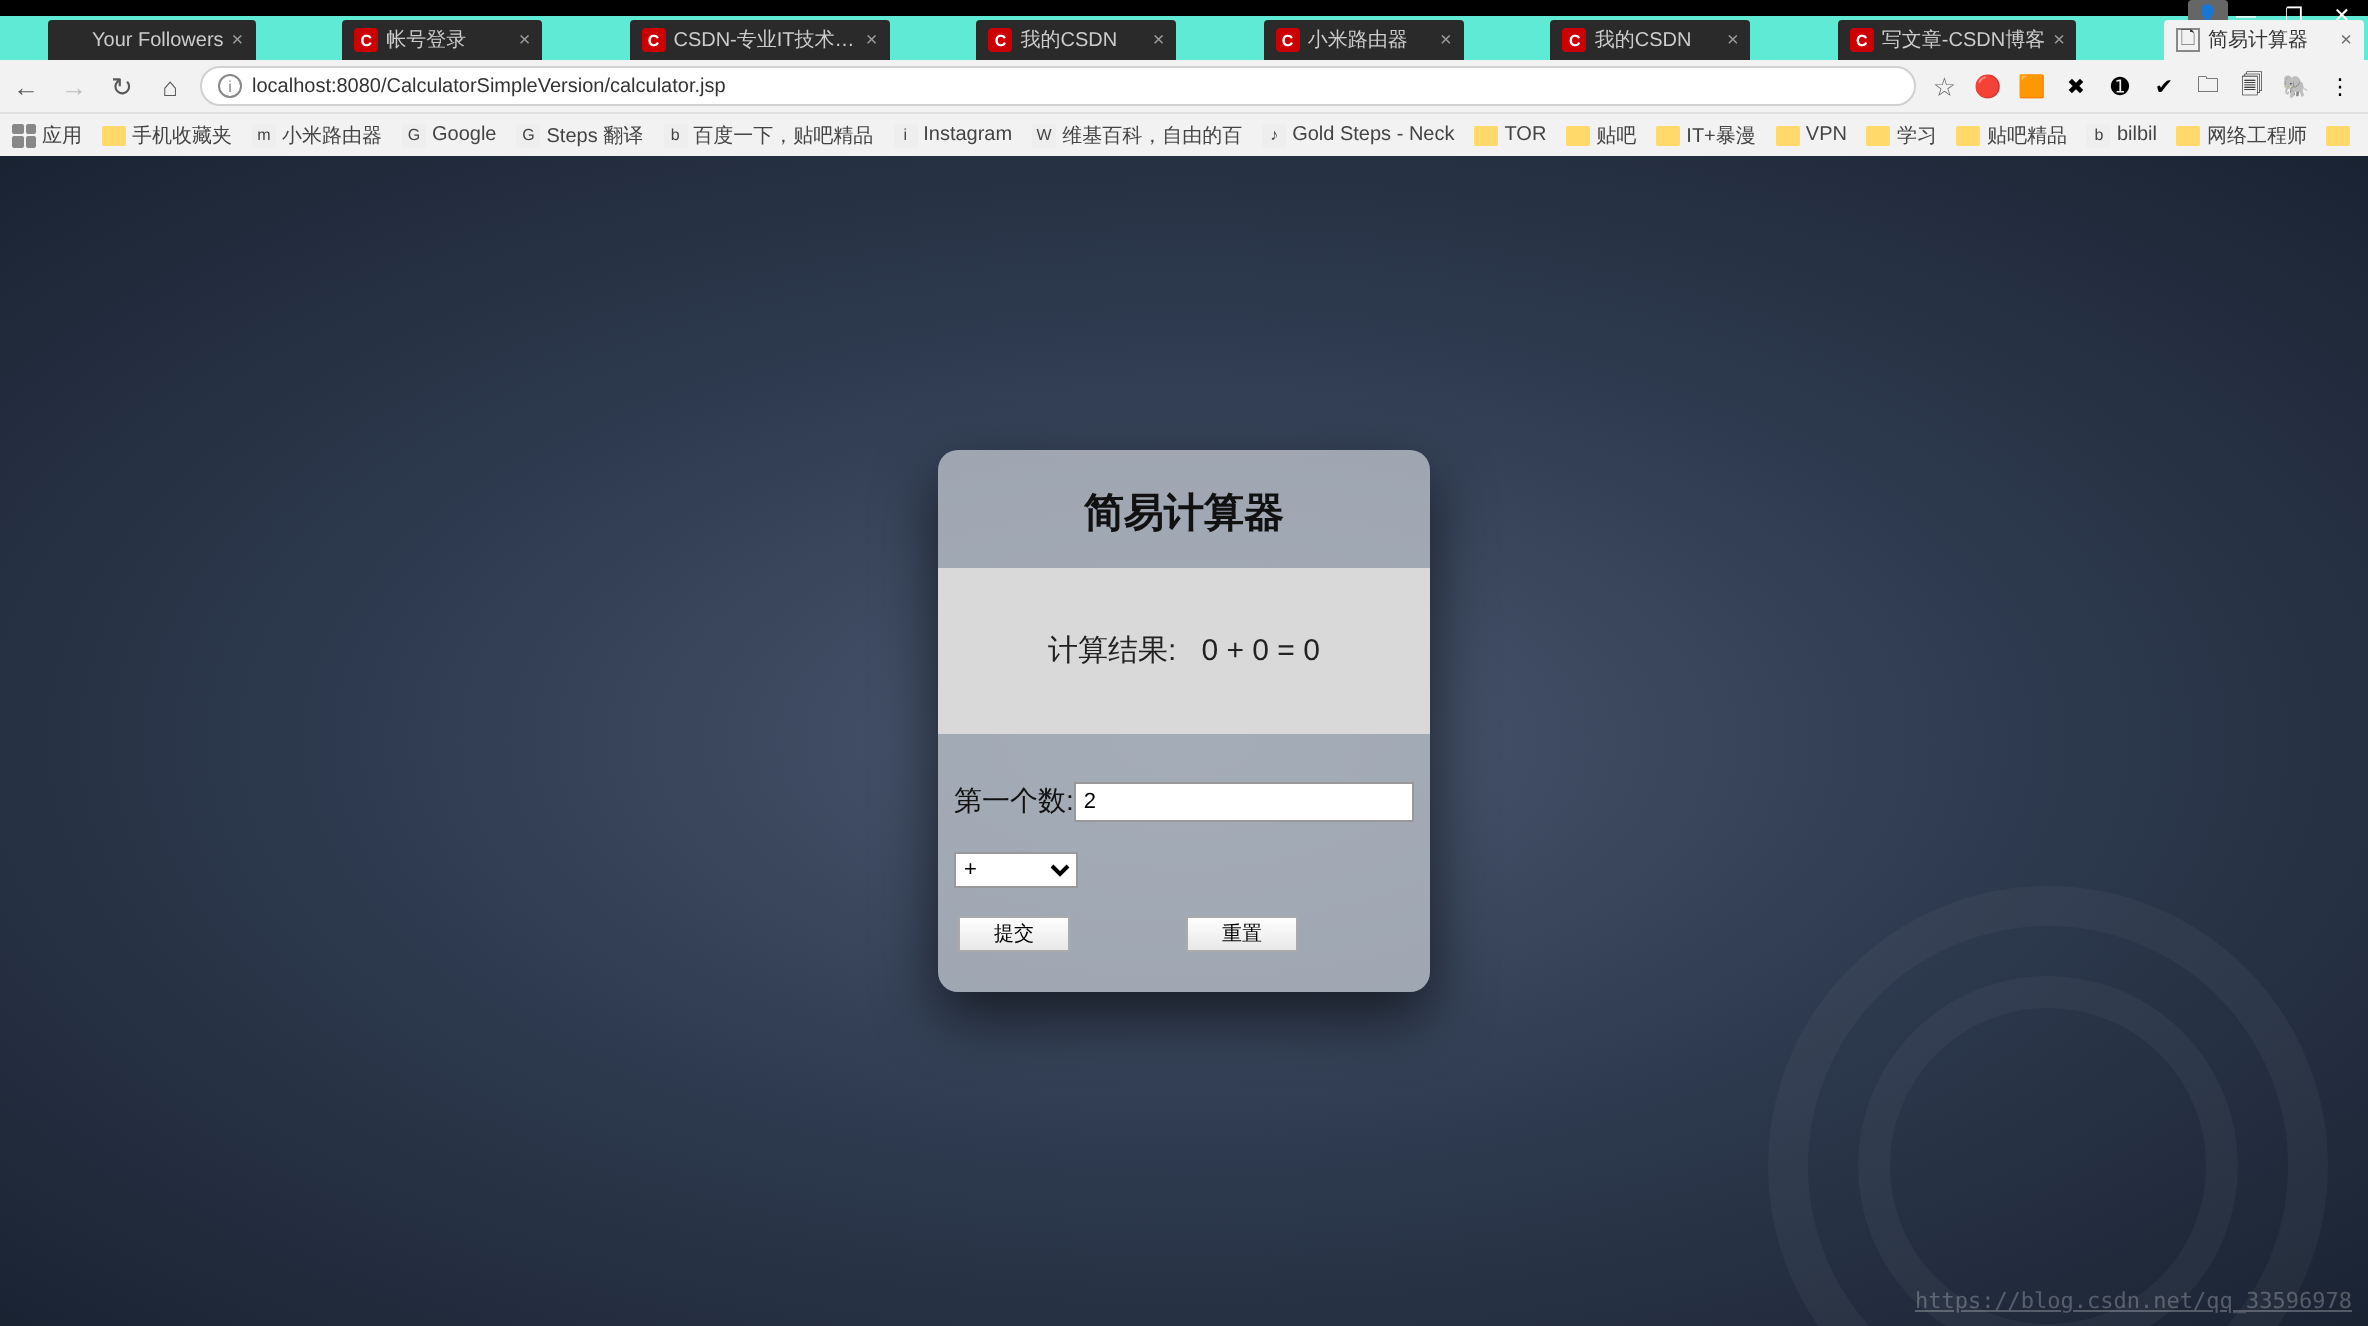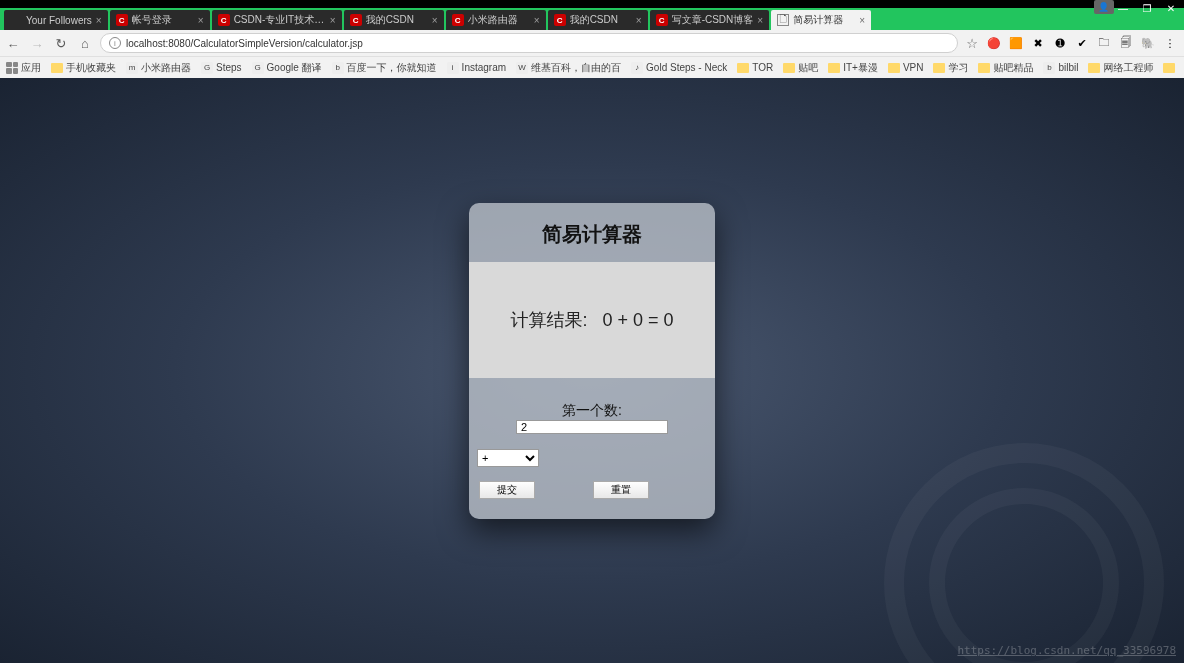--- a/index.html
+++ b/index.html
@@ -4,21 +4,21 @@
   <style>
     * { margin: 0; padding: 0; box-sizing: border-box; }
     body { font-family: "Microsoft YaHei", Arial, sans-serif; background: #000; overflow: hidden; width: 1184px; height: 663px; }
     
     
     .titlebar { height: 8px; background: #000; }
     .window-controls { position: absolute; top: 2px; right: 4px; display: flex; gap: 6px; }
     .window-controls span { width: 18px; height: 12px; display: flex; align-items: center; justify-content: center; color: #fff; font-size: 10px; }
     .profile-icon { position: absolute; top: 0; right: 70px; width: 20px; height: 14px; background: #666; border-radius: 2px; display:flex; align-items:center; justify-content:center; color:#ccc; font-size:9px;}
     
-    .tabstrip { height: 22px; background: #22c55e; display: flex; align-items: flex-end; padding-left: 4px; }
+    .tabstrip { height: 22px; background: #5eead4; display: flex; align-items: flex-end; padding-left: 24px; justify-content: space-between; }
     .tab { height: 20px; background: #2a2a2a; color: #ccc; font-size: 10px; display: flex; align-items: center; padding: 0 6px; margin-right: 2px; position: relative; min-width: 100px; max-width: 130px; border-radius: 2px 2px 0 0; overflow: hidden; }
     .tab.active { background: #f2f2f2; color: #333; }
     .tab .favicon { width: 12px; height: 12px; margin-right: 4px; flex-shrink: 0; display: inline-flex; align-items: center; justify-content: center; font-size: 9px; }
     .tab .favicon.csdn { background: #c00; color: #fff; border-radius: 2px; font-size:8px; font-weight:bold; }
     .tab .favicon.doc { border: 1px solid #888; }
     .tab .title { white-space: nowrap; overflow: hidden; text-overflow: ellipsis; flex: 1; }
     .tab .close { margin-left: 4px; font-size: 10px; opacity: 0.7; flex-shrink: 0; }
     
     .addrbar { height: 26px; background: #f2f2f2; display: flex; align-items: center; padding: 0 6px; gap: 8px; }
     .nav-icons { display: flex; gap: 10px; align-items: center; color: #5a5a5a; font-size: 13px; }
@@ -36,23 +36,23 @@
     .bookbar .apps i { background:#888; border-radius:1px;}
     
     
     .page { height: 585px; background: radial-gradient(ellipse at center, #4a5870 0%, #2e3a4f 50%, #1a2332 100%); position: relative; display: flex; align-items: center; justify-content: center; }
     .swirl { position: absolute; right: 20px; bottom: -60px; width: 280px; height: 280px; border: 20px solid rgba(255,255,255,0.04); border-radius: 50%; }
     .swirl::before { content:''; position:absolute; top:25px; left:25px; right:25px; bottom:25px; border:16px solid rgba(255,255,255,0.04); border-radius:50%;}
     .watermark { position: absolute; right: 8px; bottom: 6px; color: rgba(255,255,255,0.25); font-size: 11px; font-family: monospace; text-decoration: underline; }
     
     .calc { width: 246px; background: rgba(200,205,212,0.72); border-radius: 10px; box-shadow: 0 12px 30px rgba(0,0,0,0.6); overflow: hidden; margin-top:-20px;}
     .calc h1 { text-align: center; font-size: 20px; font-weight: bold; padding: 18px 0 14px; color: #111; }
-    .result-box { background: #d9d9d9; padding: 46px 10px; text-align: center; font-size: 18px; color: #222; }
+    .result-box { background: #d9d9d9; padding: 32px 10px; text-align: center; font-size: 15px; color: #222; }
     .form-area { padding: 14px 8px 20px; }
-    .field-row { display: flex; align-items: center; margin: 10px 0; font-size: 14px; flex-direction: column; }
+    .field-row { display: flex; align-items: center; margin: 10px 0; font-size: 14px; }
     .field-row label { color: #111; }
     .field-row input[type="text"] { flex: 1; height: 20px; border: 1px solid #999; padding: 0 4px; font-size: 11px; background: #fff; }
     .op-row { margin: 14px 0; }
     .op-row select { width: 62px; height: 18px; font-size: 11px; border: 1px solid #999; background: #fff; }
     .btn-row { display: flex; gap: 58px; margin-top: 8px; padding-left:2px;}
     .btn-row button { width: 56px; height: 18px; font-size: 10px; background: linear-gradient(#fefefe,#e8e8e8); border: 1px solid #aaa; cursor: pointer; }
   </style>
 </head>
 <body>
 
@@ -146,29 +146,29 @@
     <div class="bm">
       <span class="folder"></span>
       <span>手机收藏夹</span>
     </div>
     <div class="bm">
       <span style="width: 12px; height: 12px; font-size: 8px; background: rgb(238, 238, 238); border-radius: 2px; display: inline-flex; align-items: center; justify-content: center;">m</span>
       <span>小米路由器</span>
     </div>
     <div class="bm">
       <span style="width: 12px; height: 12px; font-size: 8px; background: rgb(238, 238, 238); border-radius: 2px; display: inline-flex; align-items: center; justify-content: center;">G</span>
-      <span>Steps</span>
+      <span>Google</span>
     </div>
     <div class="bm">
       <span style="width: 12px; height: 12px; font-size: 8px; background: rgb(238, 238, 238); border-radius: 2px; display: inline-flex; align-items: center; justify-content: center;">G</span>
-      <span>Google 翻译</span>
+      <span>Steps 翻译</span>
     </div>
     <div class="bm">
       <span style="width: 12px; height: 12px; font-size: 8px; background: rgb(238, 238, 238); border-radius: 2px; display: inline-flex; align-items: center; justify-content: center;">b</span>
-      <span>百度一下，你就知道</span>
+      <span>百度一下，贴吧精品</span>
     </div>
     <div class="bm">
       <span style="width: 12px; height: 12px; font-size: 8px; background: rgb(238, 238, 238); border-radius: 2px; display: inline-flex; align-items: center; justify-content: center;">i</span>
       <span>Instagram</span>
     </div>
     <div class="bm">
       <span style="width: 12px; height: 12px; font-size: 8px; background: rgb(238, 238, 238); border-radius: 2px; display: inline-flex; align-items: center; justify-content: center;">W</span>
       <span>维基百科，自由的百</span>
     </div>
     <div class="bm">

